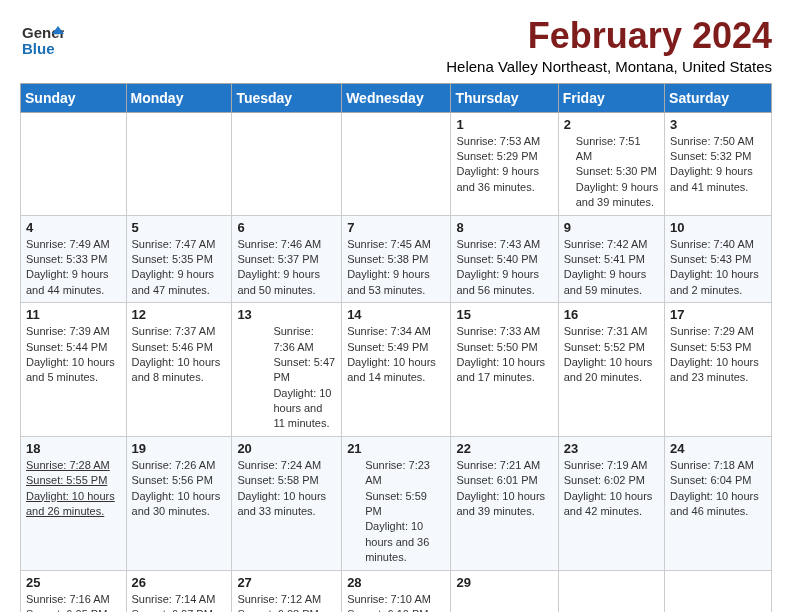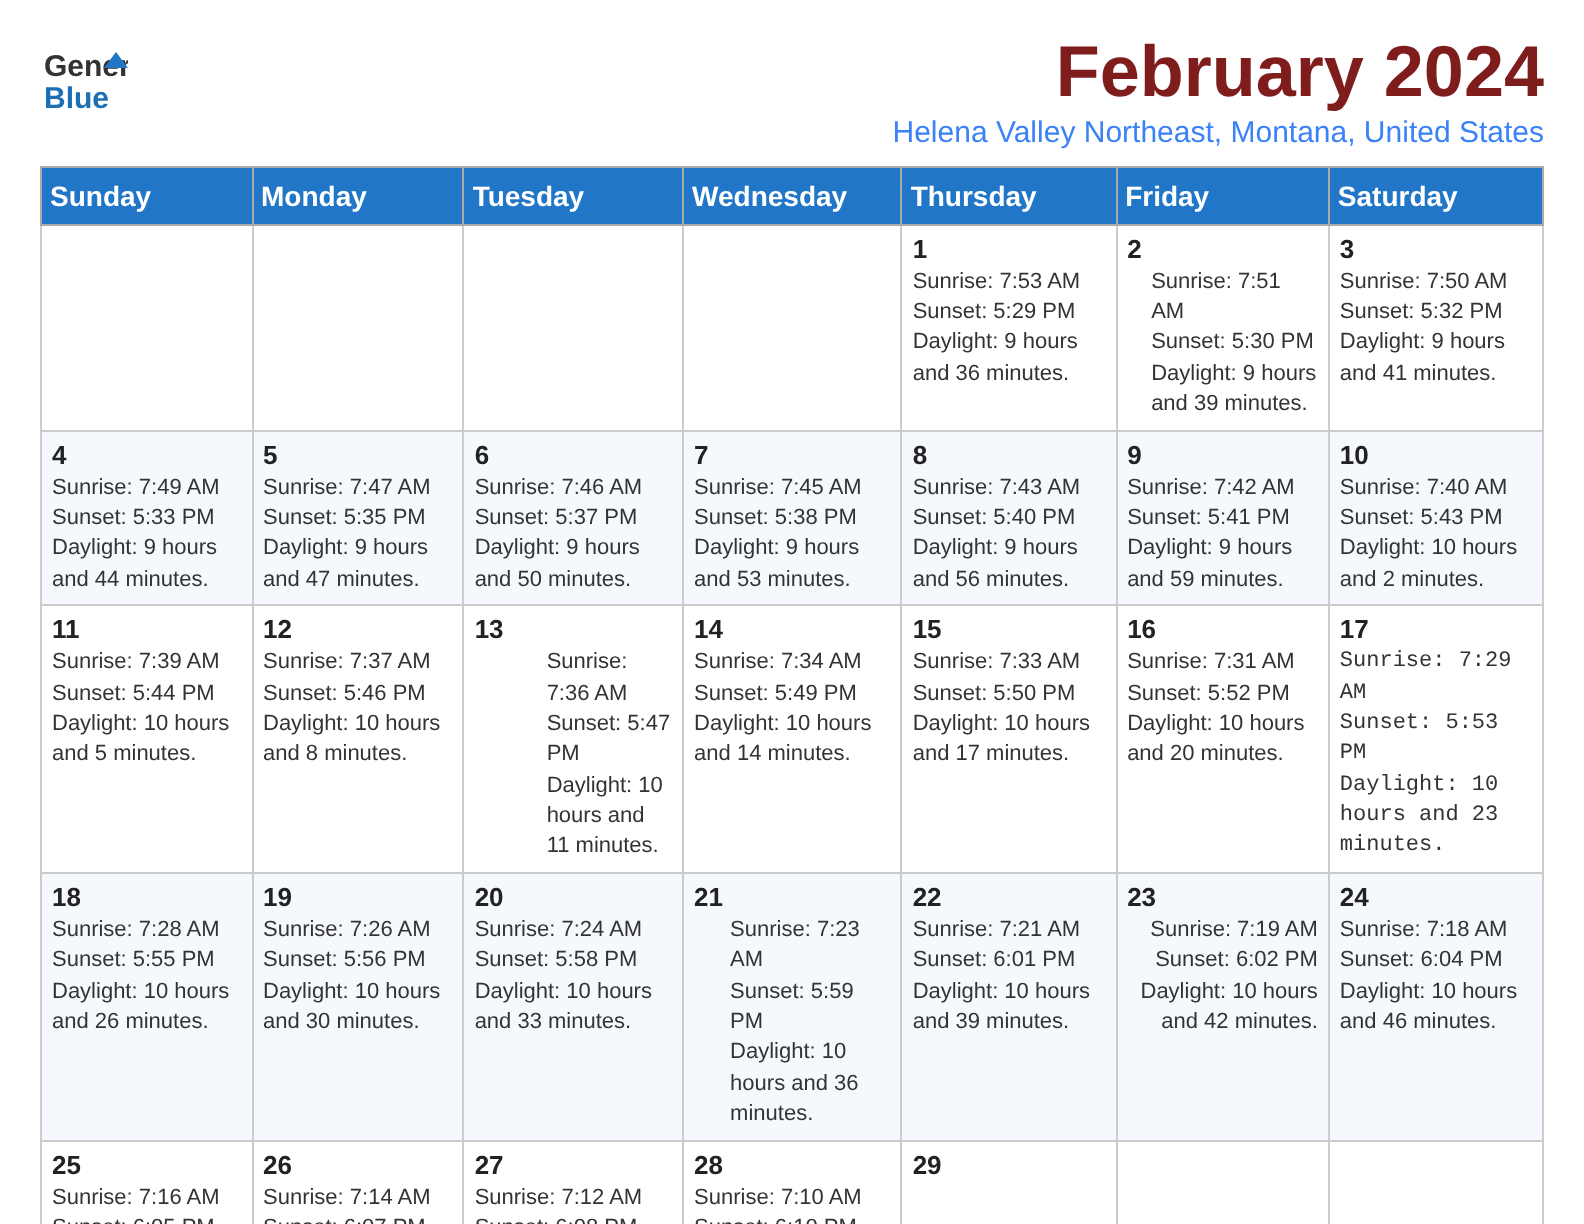--- a/index.html
+++ b/index.html
@@ -25,21 +25,21 @@
       text-align: right;
     }
     .month-title {
       font-size: 36px;
       font-weight: bold;
       color: #7f1d1d;
       line-height: 1.1;
     }
     .location-title {
       font-size: 15px;
-      color: #3b82f6;
+      color: #000000;
       margin-top: 2px;
       margin-left: 36px;
     }
     .calendar {
       width: 100%;
       border-collapse: collapse;
       margin-top: 8px;
     }
     .calendar th {
       background: #2176c7;
@@ -211,29 +211,29 @@
 Daylight: 10 hours and 17 minutes.</div>
         </td>
         <td>
           <span class="day-number">16</span>
           <div class="day-info" style="white-space: pre-line;">Sunrise: 7:31 AM
 Sunset: 5:52 PM
 Daylight: 10 hours and 20 minutes.</div>
         </td>
         <td>
           <span class="day-number">17</span>
-          <div class="day-info" style="white-space: pre-line; font-family: Liberation Mono, monospace;">Sunrise: 7:29 AM
+          <div class="day-info" style="white-space: pre-line;">Sunrise: 7:29 AM
 Sunset: 5:53 PM
 Daylight: 10 hours and 23 minutes.</div>
         </td>
       </tr>
       <tr>
         <td>
           <span class="day-number">18</span>
-          <div class="day-info" style="white-space: pre-line;">Sunrise: 7:28 AM
+          <div class="day-info" style="white-space: pre-line; text-decoration: underline;">Sunrise: 7:28 AM
 Sunset: 5:55 PM
 Daylight: 10 hours and 26 minutes.</div>
         </td>
         <td>
           <span class="day-number">19</span>
           <div class="day-info" style="white-space: pre-line;">Sunrise: 7:26 AM
 Sunset: 5:56 PM
 Daylight: 10 hours and 30 minutes.</div>
         </td>
         <td>
@@ -249,21 +249,21 @@
 Daylight: 10 hours and 36 minutes.</div>
         </td>
         <td>
           <span class="day-number">22</span>
           <div class="day-info" style="white-space: pre-line;">Sunrise: 7:21 AM
 Sunset: 6:01 PM
 Daylight: 10 hours and 39 minutes.</div>
         </td>
         <td>
           <span class="day-number">23</span>
-          <div class="day-info" style="white-space: pre-line; text-align: right;">Sunrise: 7:19 AM
+          <div class="day-info" style="white-space: pre-line;">Sunrise: 7:19 AM
 Sunset: 6:02 PM
 Daylight: 10 hours and 42 minutes.</div>
         </td>
         <td>
           <span class="day-number">24</span>
           <div class="day-info" style="white-space: pre-line;">Sunrise: 7:18 AM
 Sunset: 6:04 PM
 Daylight: 10 hours and 46 minutes.</div>
         </td>
       </tr>

